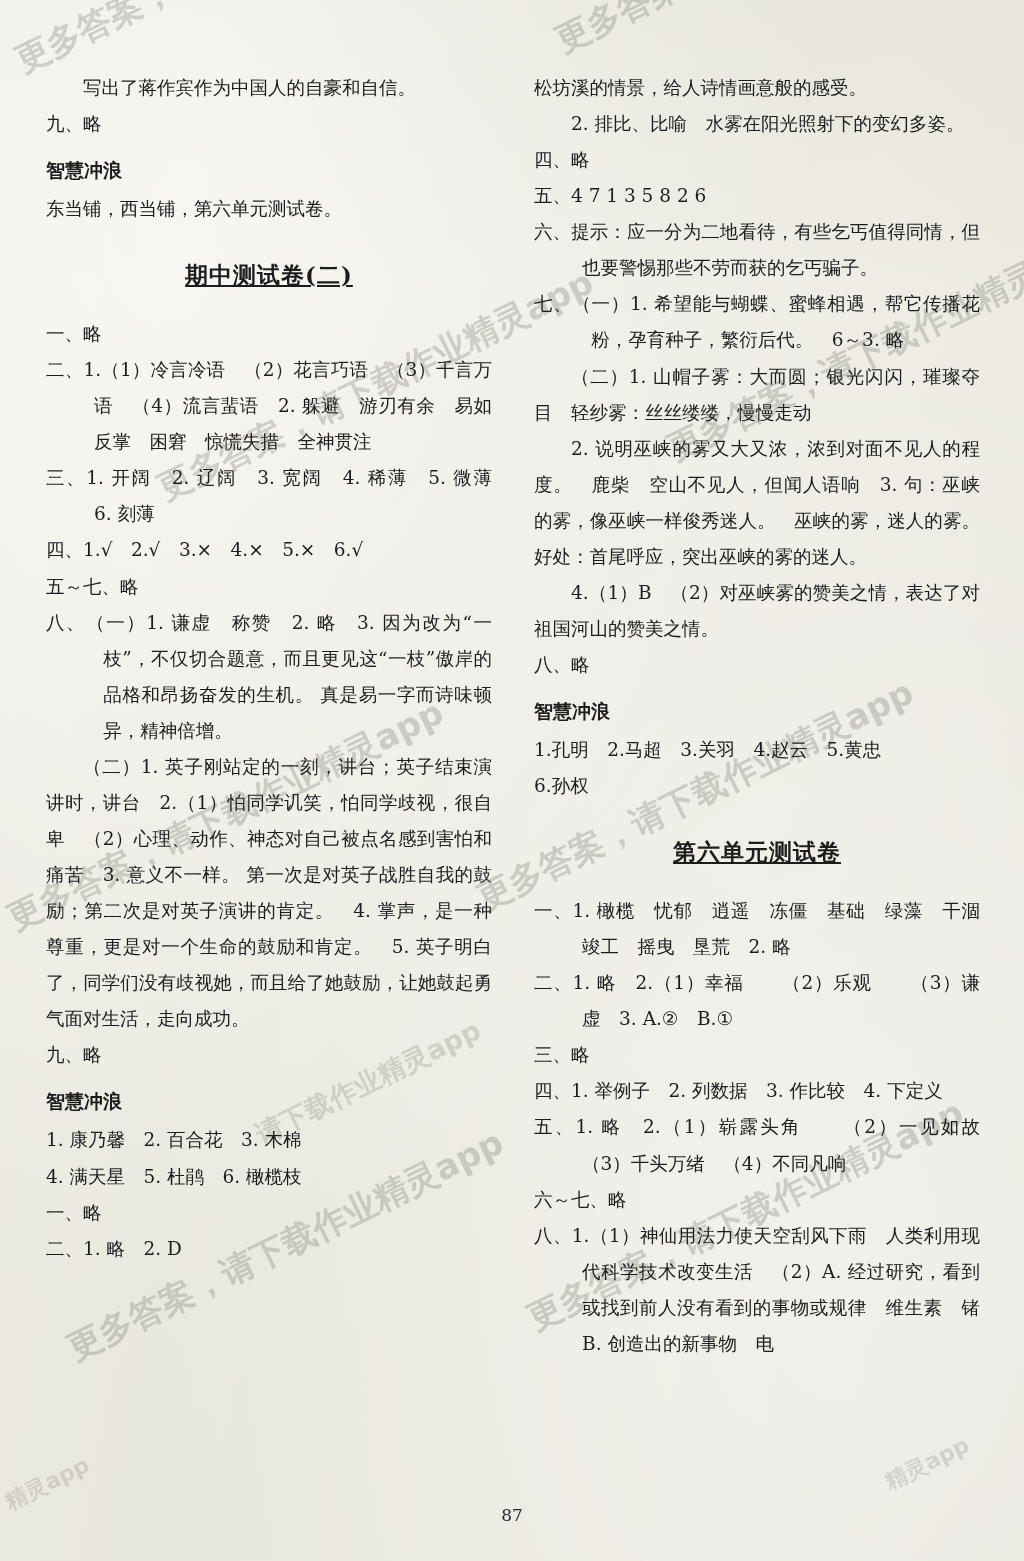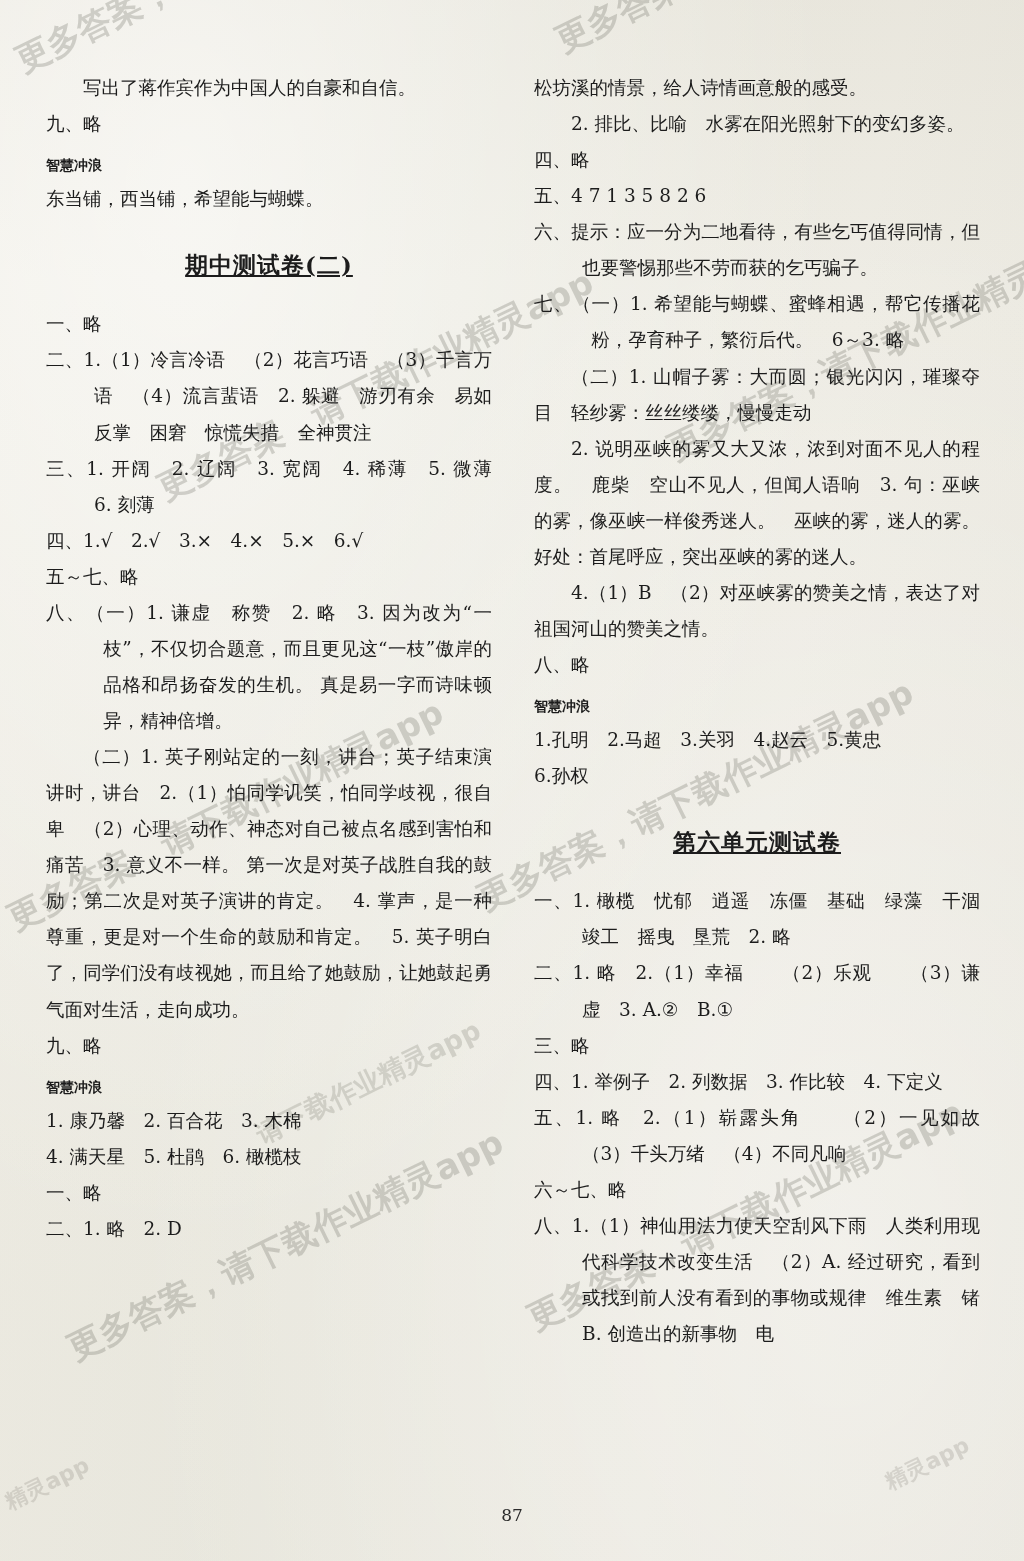--- a/index.html
+++ b/index.html
@@ -57,21 +57,21 @@
   .sect-title {
     text-align: center;
     font-weight: bold;
     font-size: 23px;
     letter-spacing: 1px;
     margin: 26px 0 18px 0;
     text-decoration: underline;
   }
   .sub-title {
     font-weight: bold;
-    font-size: 14px;
+    font-size: 19px;
     margin: 10px 0 2px 0;
   }
 
   .pagenum {
     position: absolute;
     left: 0;
     right: 0;
     bottom: 36px;
     text-align: center;
     font-size: 17px;
@@ -116,21 +116,21 @@
       <div class="wm small" style="left: 250px; top: 1120px; transform: rotate(-26deg);">请下载作业精灵app</div>
       <div class="wm tiny" style="left: 880px; top: 1470px; transform: rotate(-26deg);">精灵app</div>
       <div class="wm tiny" style="left: 0px; top: 1490px; transform: rotate(-26deg);">精灵app</div>
     </div>
 
   <div class="columns">
     <div class="col left">
         <div class="p ind1">写出了蒋作宾作为中国人的自豪和自信。</div>
         <div class="p">九、略</div>
         <div class="sub-title">智慧冲浪</div>
-        <div class="p">东当铺，西当铺，希望能与蝴蝶。</div>
+        <div class="p">东当铺，西当铺，第六单元测试卷。</div>
         <div class="sect-title">期中测试卷(二)</div>
         <div class="p">一、略</div>
         <div class="p hang2">二、1.（1）冷言冷语　（2）花言巧语　（3）千言万语　（4）流言蜚语　2. 躲避　游刃有余　易如反掌　困窘　惊慌失措　全神贯注</div>
         <div class="p hang2">三、1. 开阔　2. 辽阔　3. 宽阔　4. 稀薄　5. 微薄　6. 刻薄</div>
         <div class="p hang2">四、1.√　2.√　3.×　4.×　5.×　6.√</div>
         <div class="p">五～七、略</div>
         <div class="p hang3">八、（一）1. 谦虚　称赞　2. 略　3. 因为改为“一枝”，不仅切合题意，而且更见这“一枝”傲岸的品格和昂扬奋发的生机。 真是易一字而诗味顿异，精神倍增。</div>
         <div class="p ind1">（二）1. 英子刚站定的一刻，讲台；英子结束演讲时，讲台　2.（1）怕同学讥笑，怕同学歧视，很自卑　（2）心理、动作、神态对自己被点名感到害怕和痛苦　3. 意义不一样。 第一次是对英子战胜自我的鼓励；第二次是对英子演讲的肯定。　4. 掌声，是一种尊重，更是对一个生命的鼓励和肯定。　5. 英子明白了，同学们没有歧视她，而且给了她鼓励，让她鼓起勇气面对生活，走向成功。</div>
         <div class="p">九、略</div>
         <div class="sub-title">智慧冲浪</div>

